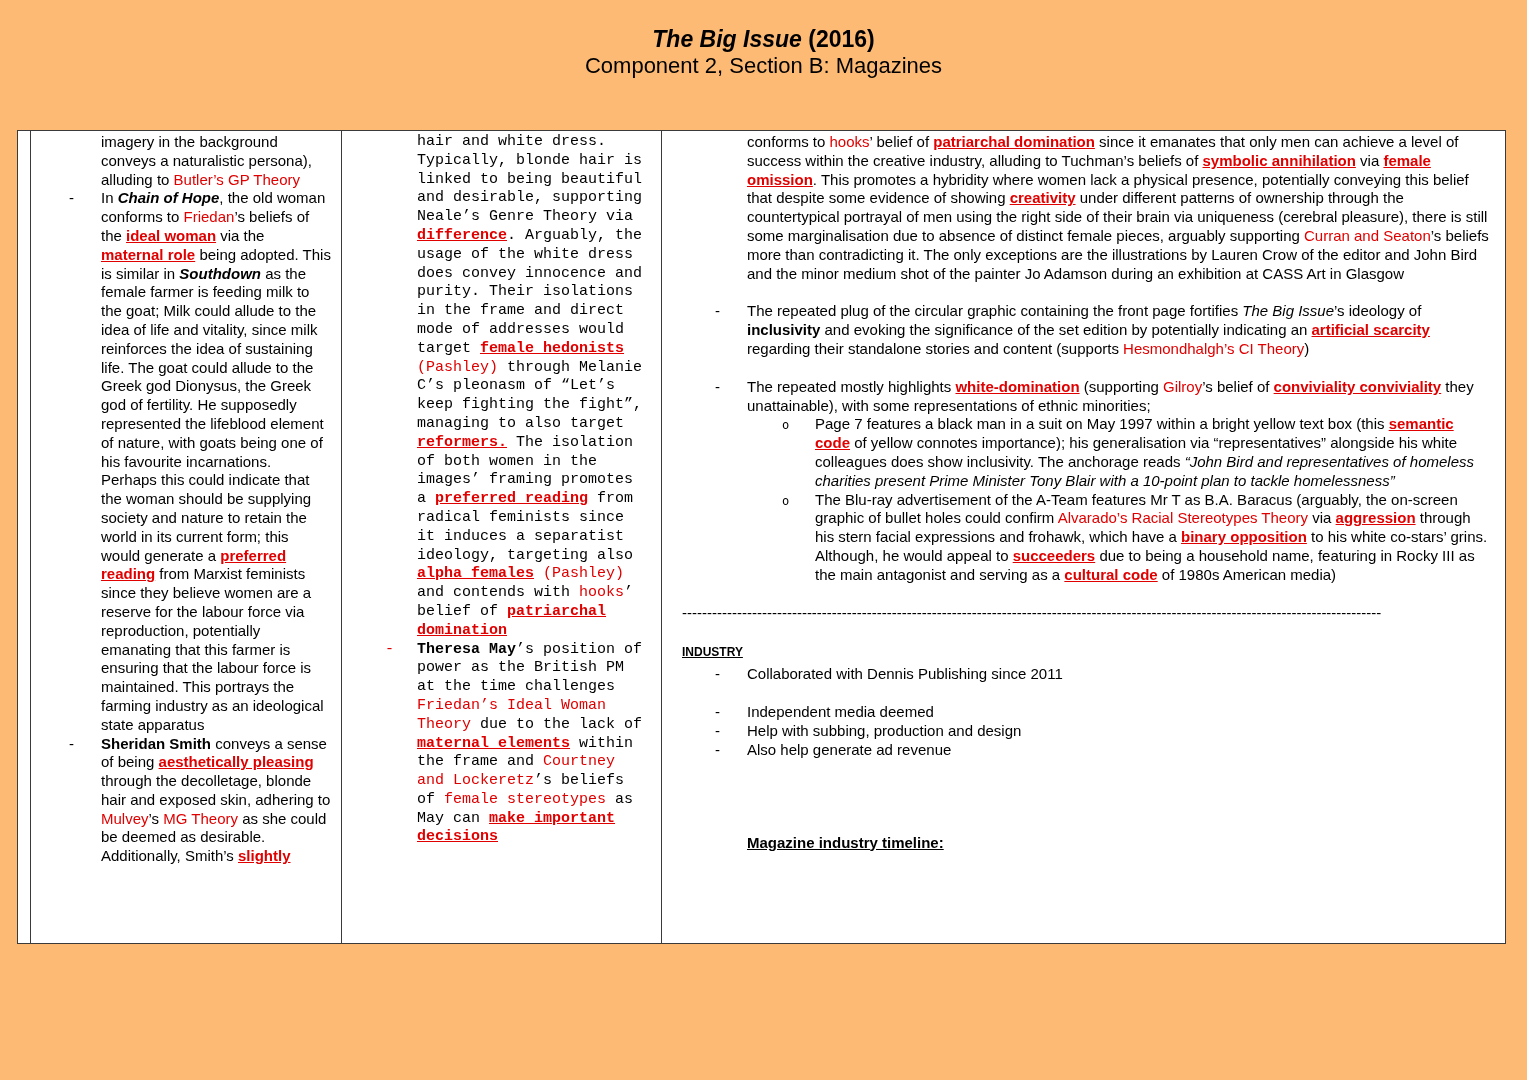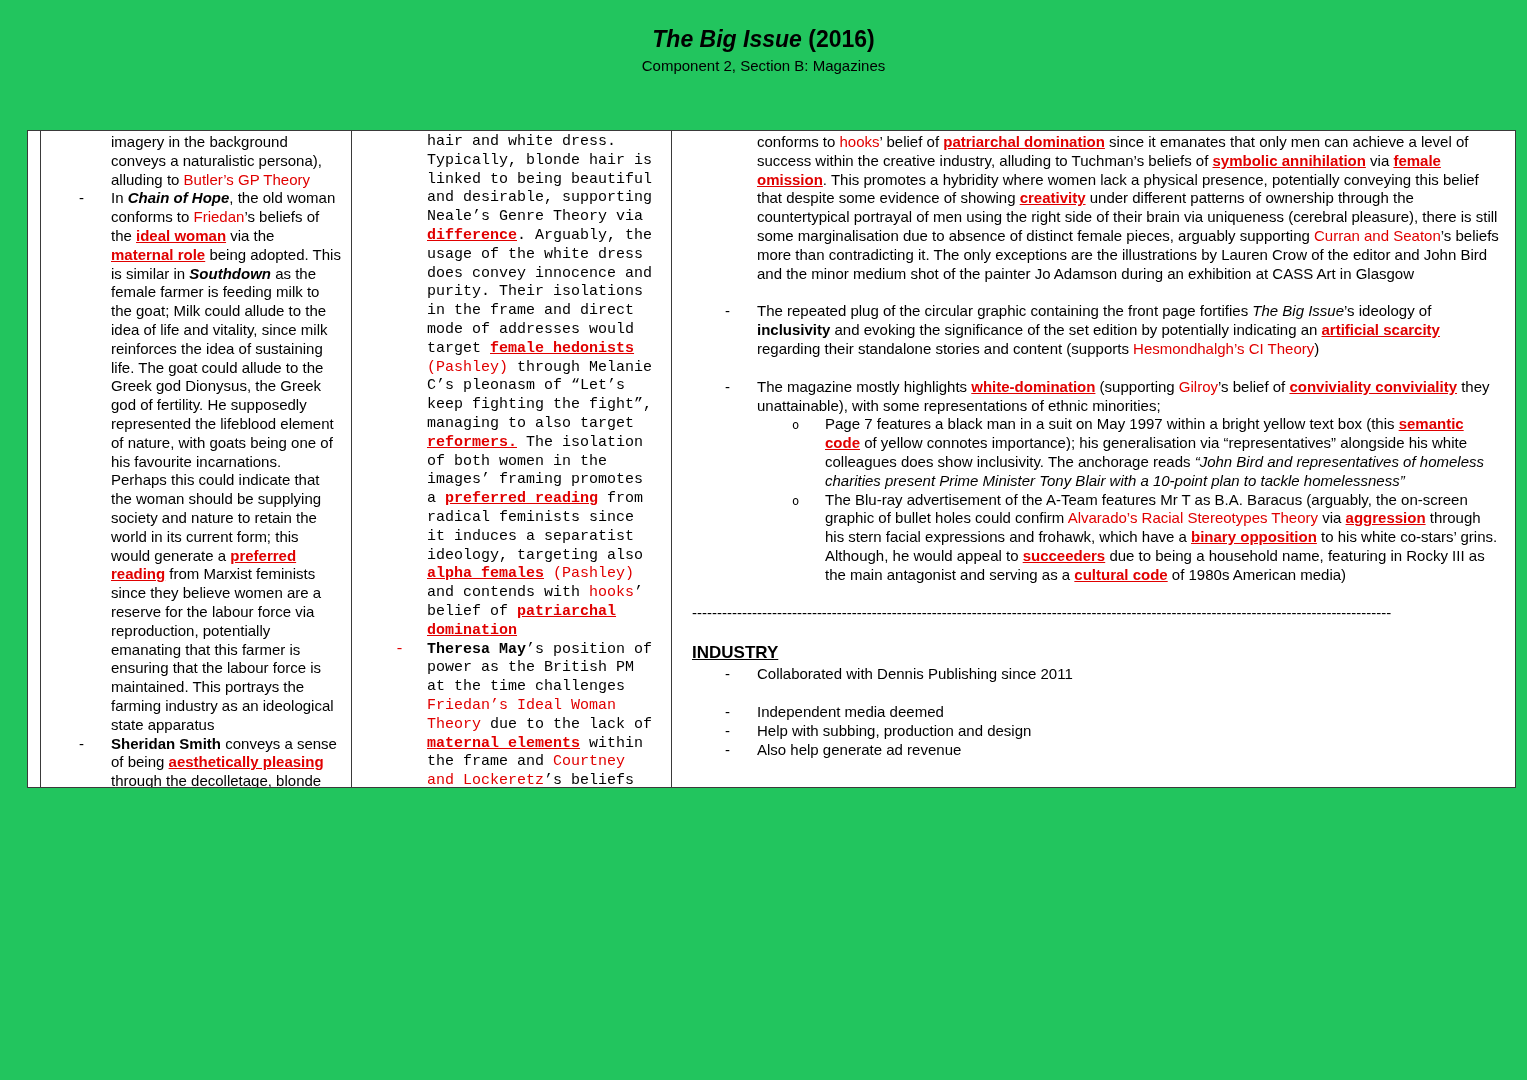--- a/index.html
+++ b/index.html
@@ -2,39 +2,39 @@
 <html style="--accent-red: #e00000;"><head>
 <meta charset="utf-8">
 <style>
   :root { --accent-red: #e00000; }
   * { box-sizing: border-box; }
   html, body { margin: 0; padding: 0; background: #ffffff; }
   .page {
     position: relative;
     width: 1527px;
     height: 1080px;
-    background: #22c55e;
+    background: #fdba74;
     color: #000;
     font-family: "Liberation Sans", sans-serif;
     overflow: hidden;
   }
   .doc-header {
     position: absolute;
     top: 26px; left: 0;
     width: 100%;
     text-align: center;
   }
   .doc-title { font-size: 23px; font-weight: bold; line-height: 26px; }
   .doc-title .t-italic { font-style: italic; }
-  .doc-subtitle { font-size: 15px; line-height: 22px; margin-top: 3px; }
+  .doc-subtitle { font-size: 22px; line-height: 22px; margin-top: 3px; }
 
   .notes-table {
     position: absolute;
-    left: 27px; top: 130px;
-    width: 1489px; height: 658px;
+    left: 17px; top: 130px;
+    width: 1489px; height: 814px;
     border: 1px solid #3a3a3a;
     display: flex;
     align-items: stretch;
     background: #fff;
   }
   .cell { overflow: hidden; padding-top: 2px; }
   .cell + .cell { border-left: 1px solid #3a3a3a; }
   .gutter { width: 12px; flex: none; }
   .col1 { width: 311px; flex: none; padding-left: 38px; padding-right: 10px; }
   .col2 { width: 320px; flex: none; padding-left: 43px; padding-right: 10px; font-family: Liberation Mono, monospace; }
@@ -52,21 +52,21 @@
     left: -33px; top: 1px;
     font-family: "DejaVu Sans Mono", monospace;
     font-size: 12px;
   }
 
   .red { color: var(--accent-red); }
   .bold { font-weight: bold; }
   .underline { text-decoration: underline; }
   .italic { font-style: italic; }
 
-  .h1 { font-size: 17px; line-height: 21px; margin: 0 0 2px 0; }
+  .h1 { font-size: 12px; line-height: 21px; margin: 0 0 2px 0; }
   .divider { white-space: nowrap; overflow: hidden; }
 </style>
 </head>
 <body>
 
 <div class="page">
 
   <div class="doc-header">
     <div class="doc-title"><span class="t-italic">The Big Issue</span><span> (2016)</span></div>
     <div class="doc-subtitle">Component 2, Section B: Magazines</div>
@@ -81,21 +81,21 @@
       </div>
     <div class="cell col2">
         <div class="block p"><span>hair and white dress. Typically, blonde hair is linked to being beautiful and desirable, supporting Neale’s Genre Theory via </span><span class="red bold underline">difference</span><span>. Arguably, the usage of the white dress does convey innocence and purity. Their isolations in the frame and direct mode of addresses would target </span><span class="red bold underline">female hedonists</span><span> </span><span class="red">(Pashley)</span><span> through Melanie C’s pleonasm of “Let’s keep fighting the fight”, managing to also target </span><span class="red bold underline">reformers.</span><span> The isolation of both women in the images’ framing promotes a </span><span class="red bold underline">preferred reading</span><span> from radical feminists since it induces a separatist ideology, targeting also </span><span class="red bold underline">alpha females</span><span> </span><span class="red">(Pashley)</span><span> and contends with </span><span class="red">hooks</span><span>’ belief of </span><span class="red bold underline">patriarchal domination</span></div>
         <div class="block li"><span class="marker red">-</span><span class="bold">Theresa May</span><span>’s position of power as the British PM at the time challenges </span><span class="red">Friedan’s Ideal Woman Theory</span><span> due to the lack of </span><span class="red bold underline">maternal elements</span><span> within the frame and </span><span class="red">Courtney and Lockeretz</span><span>’s beliefs of </span><span class="red">female stereotypes</span><span> as May can </span><span class="red bold underline">make important decisions</span></div>
       </div>
     <div class="cell col3">
         <div class="block p"><span>conforms to </span><span class="red">hooks</span><span>’ belief of </span><span class="red bold underline">patriarchal domination</span><span> since it emanates that only men can achieve a level of success within the creative industry, alluding to Tuchman’s beliefs of </span><span class="red bold underline">symbolic annihilation</span><span> via </span><span class="red bold underline">female omission</span><span>. This promotes a hybridity where women lack a physical presence, potentially conveying this belief that despite some evidence of showing </span><span class="red bold underline">creativity</span><span> under different patterns of ownership through the countertypical portrayal of men using the right side of their brain via uniqueness (cerebral pleasure), there is still some marginalisation due to absence of distinct female pieces, arguably supporting </span><span class="red">Curran and Seaton</span><span>’s beliefs more than contradicting it. The only exceptions are the illustrations by Lauren Crow of the editor and John Bird and the minor medium shot of the painter Jo Adamson during an exhibition at CASS Art in Glasgow</span></div>
         <div class="block gap" style="height: 19px;"></div>
         <div class="block li"><span class="marker">-</span><span>The repeated plug of the circular graphic containing the front page fortifies </span><span class="italic">The Big Issue</span><span>’s ideology of </span><span class="bold">inclusivity</span><span> and evoking the significance of the set edition by potentially indicating an </span><span class="red bold underline">artificial scarcity</span><span> regarding their standalone stories and content (supports </span><span class="red">Hesmondhalgh’s CI Theory</span><span>)</span></div>
         <div class="block gap" style="height: 19px;"></div>
-        <div class="block li"><span class="marker">-</span><span>The magazine mostly highlights </span><span class="red bold underline">white-domination</span><span> (supporting </span><span class="red">Gilroy</span><span>’s belief of </span><span class="red bold underline">conviviality conviviality</span><span> they unattainable), with some representations of ethnic minorities;</span></div>
+        <div class="block li"><span class="marker">-</span><span>The repeated mostly highlights </span><span class="red bold underline">white-domination</span><span> (supporting </span><span class="red">Gilroy</span><span>’s belief of </span><span class="red bold underline">conviviality conviviality</span><span> they unattainable), with some representations of ethnic minorities;</span></div>
         <div class="block lo"><span class="marker">o</span><span>Page 7 features a black man in a suit on May 1997 within a bright yellow text box (this </span><span class="red bold underline">semantic code</span><span> of yellow connotes importance); his generalisation via “representatives” alongside his white colleagues does show inclusivity. The anchorage reads </span><span class="italic">“John Bird and representatives of homeless charities present Prime Minister Tony Blair with a 10-point plan to tackle homelessness”</span></div>
         <div class="block lo"><span class="marker">o</span><span>The Blu-ray advertisement of the A-Team features Mr T as B.A. Baracus (arguably, the on-screen graphic of bullet holes could confirm </span><span class="red">Alvarado’s Racial Stereotypes Theory</span><span> via </span><span class="red bold underline">aggression</span><span> through his stern facial expressions and frohawk, which have a </span><span class="red bold underline">binary opposition</span><span> to his white co-stars’ grins. Although, he would appeal to </span><span class="red bold underline">succeeders</span><span> due to being a household name, featuring in Rocky III as the main antagonist and serving as a </span><span class="red bold underline">cultural code</span><span> of 1980s American media)</span></div>
         <div class="block gap" style="height: 19px;"></div>
         <div class="block divider"><span>--------------------------------------------------------------------------------------------------------------------------------------------</span></div>
         <div class="block gap" style="height: 20px;"></div>
         <div class="block h1"><span class="bold underline">INDUSTRY</span></div>
         <div class="block li"><span class="marker">-</span><span>Collaborated with Dennis Publishing since 2011</span></div>
         <div class="block gap" style="height: 19px;"></div>
         <div class="block li"><span class="marker">-</span><span>Independent media deemed</span></div>
         <div class="block li"><span class="marker">-</span><span>Help with subbing, production and design</span></div>

